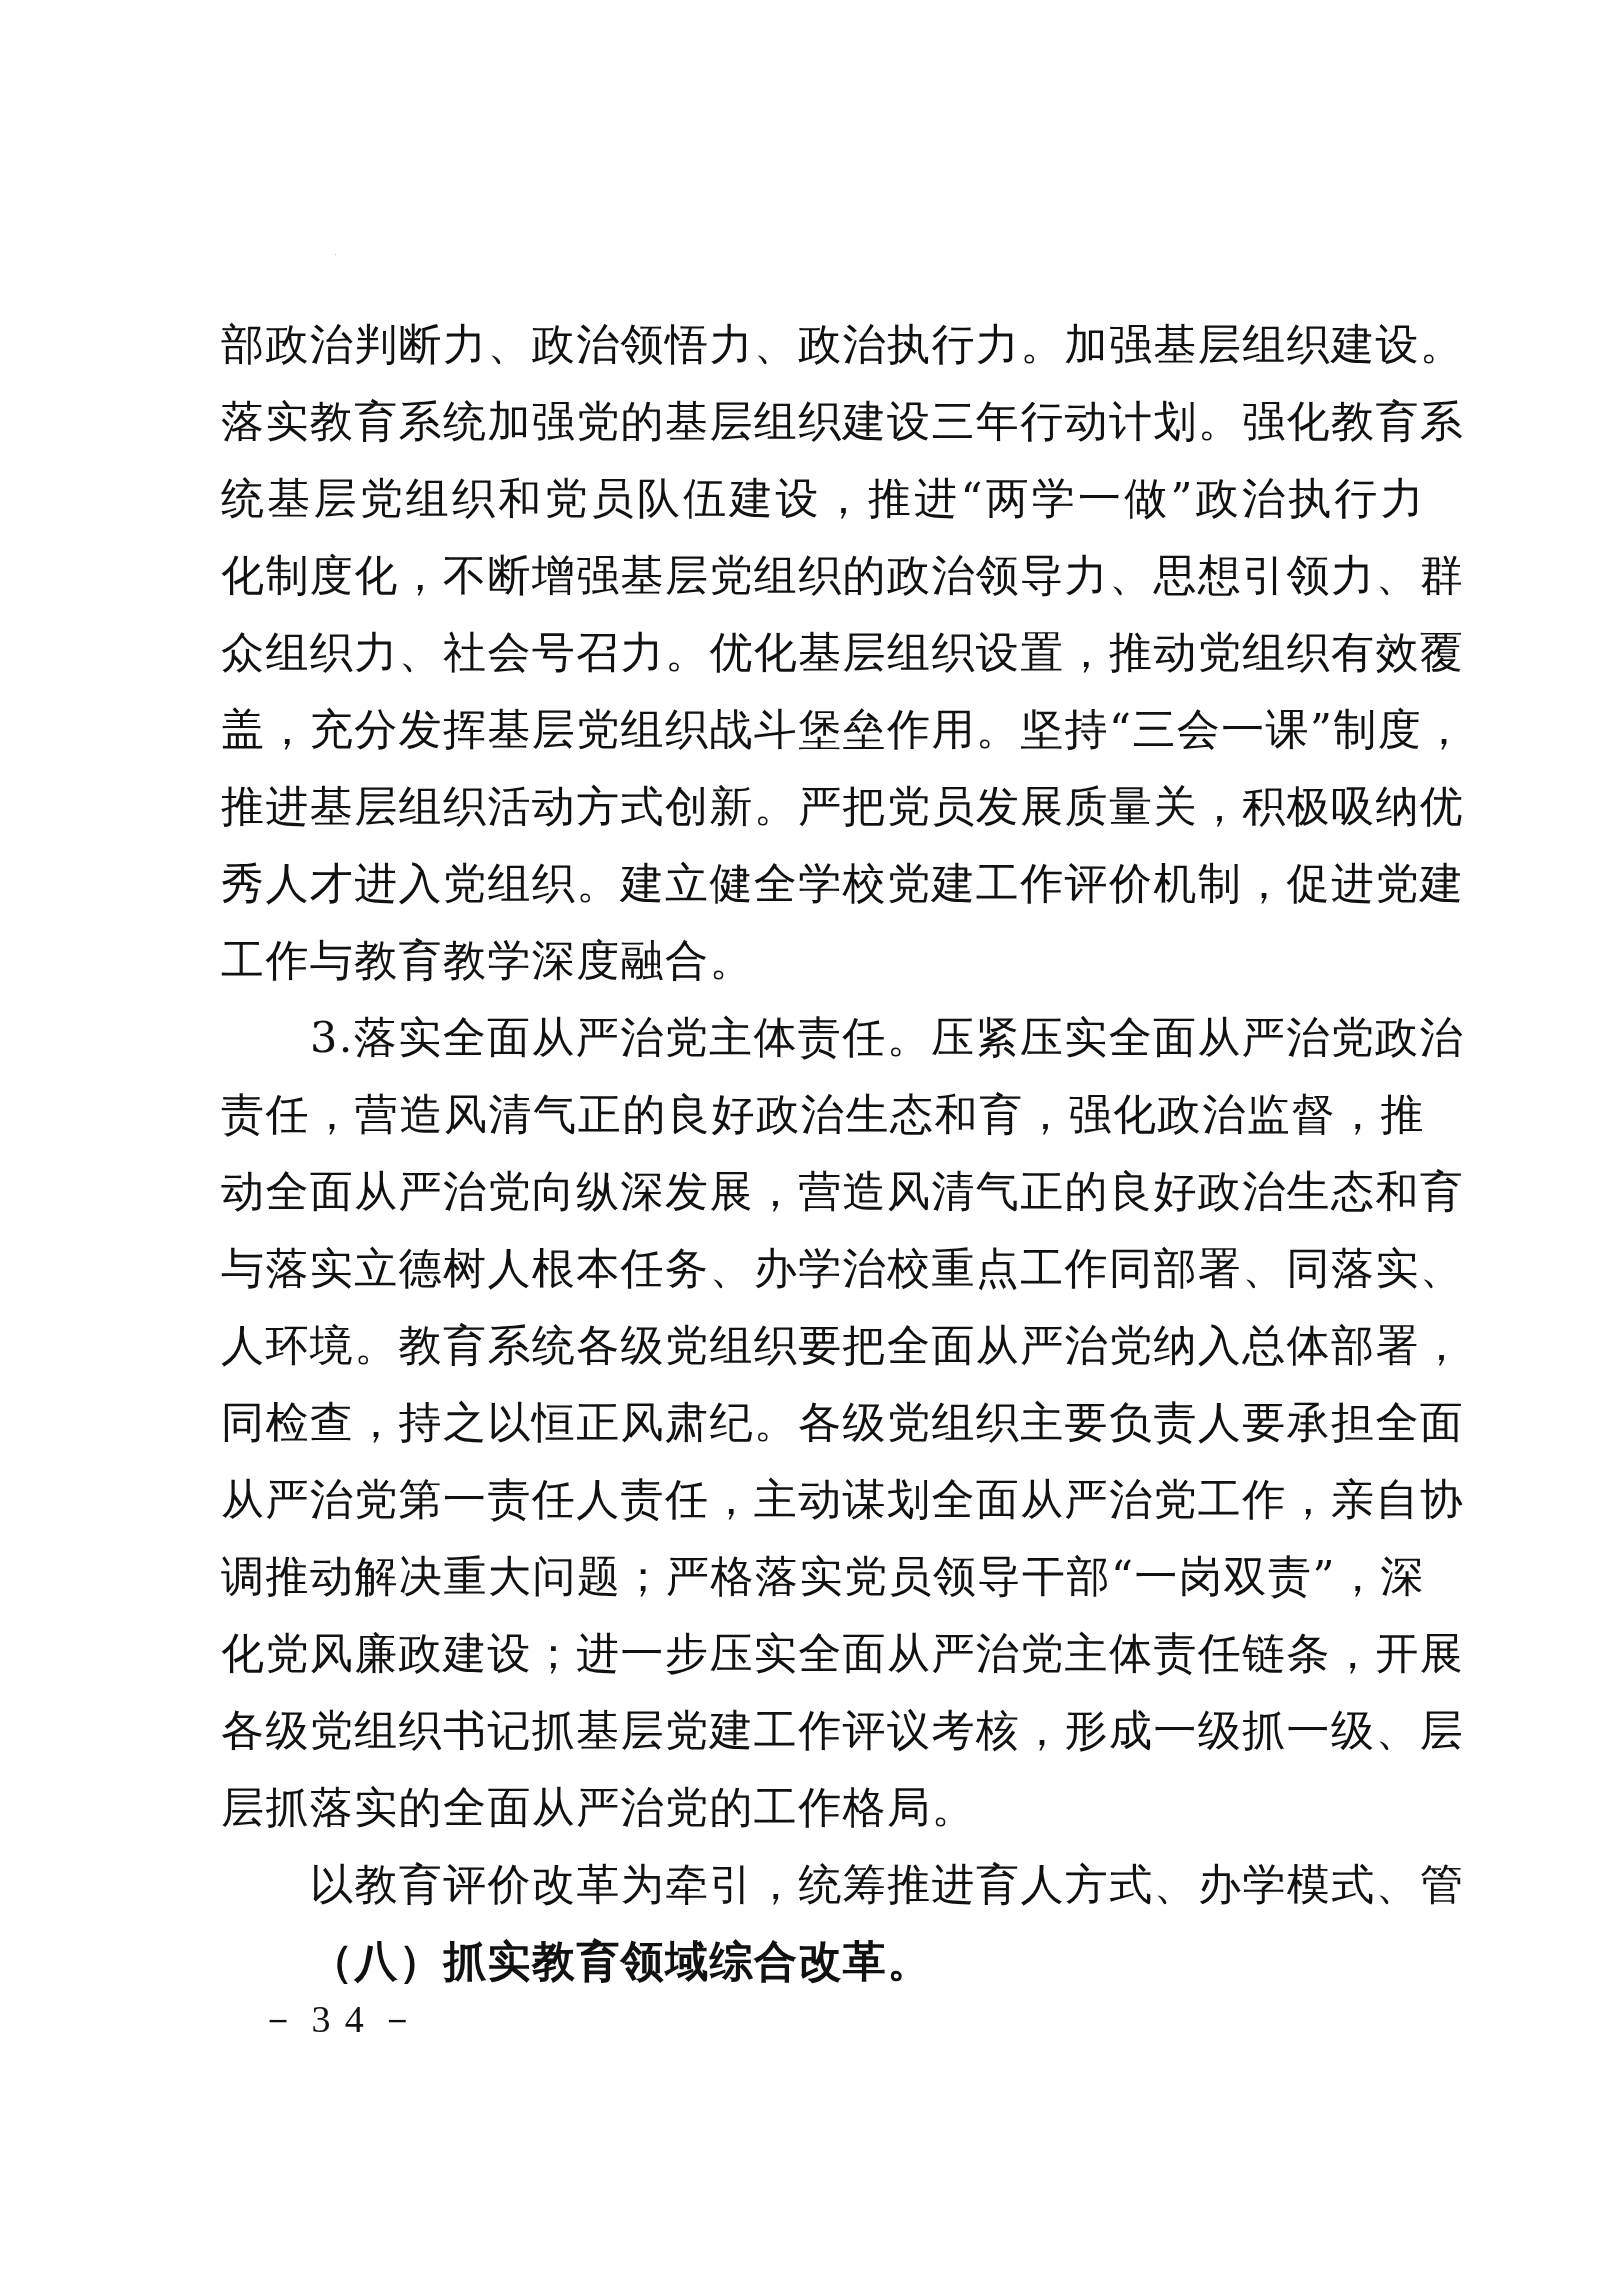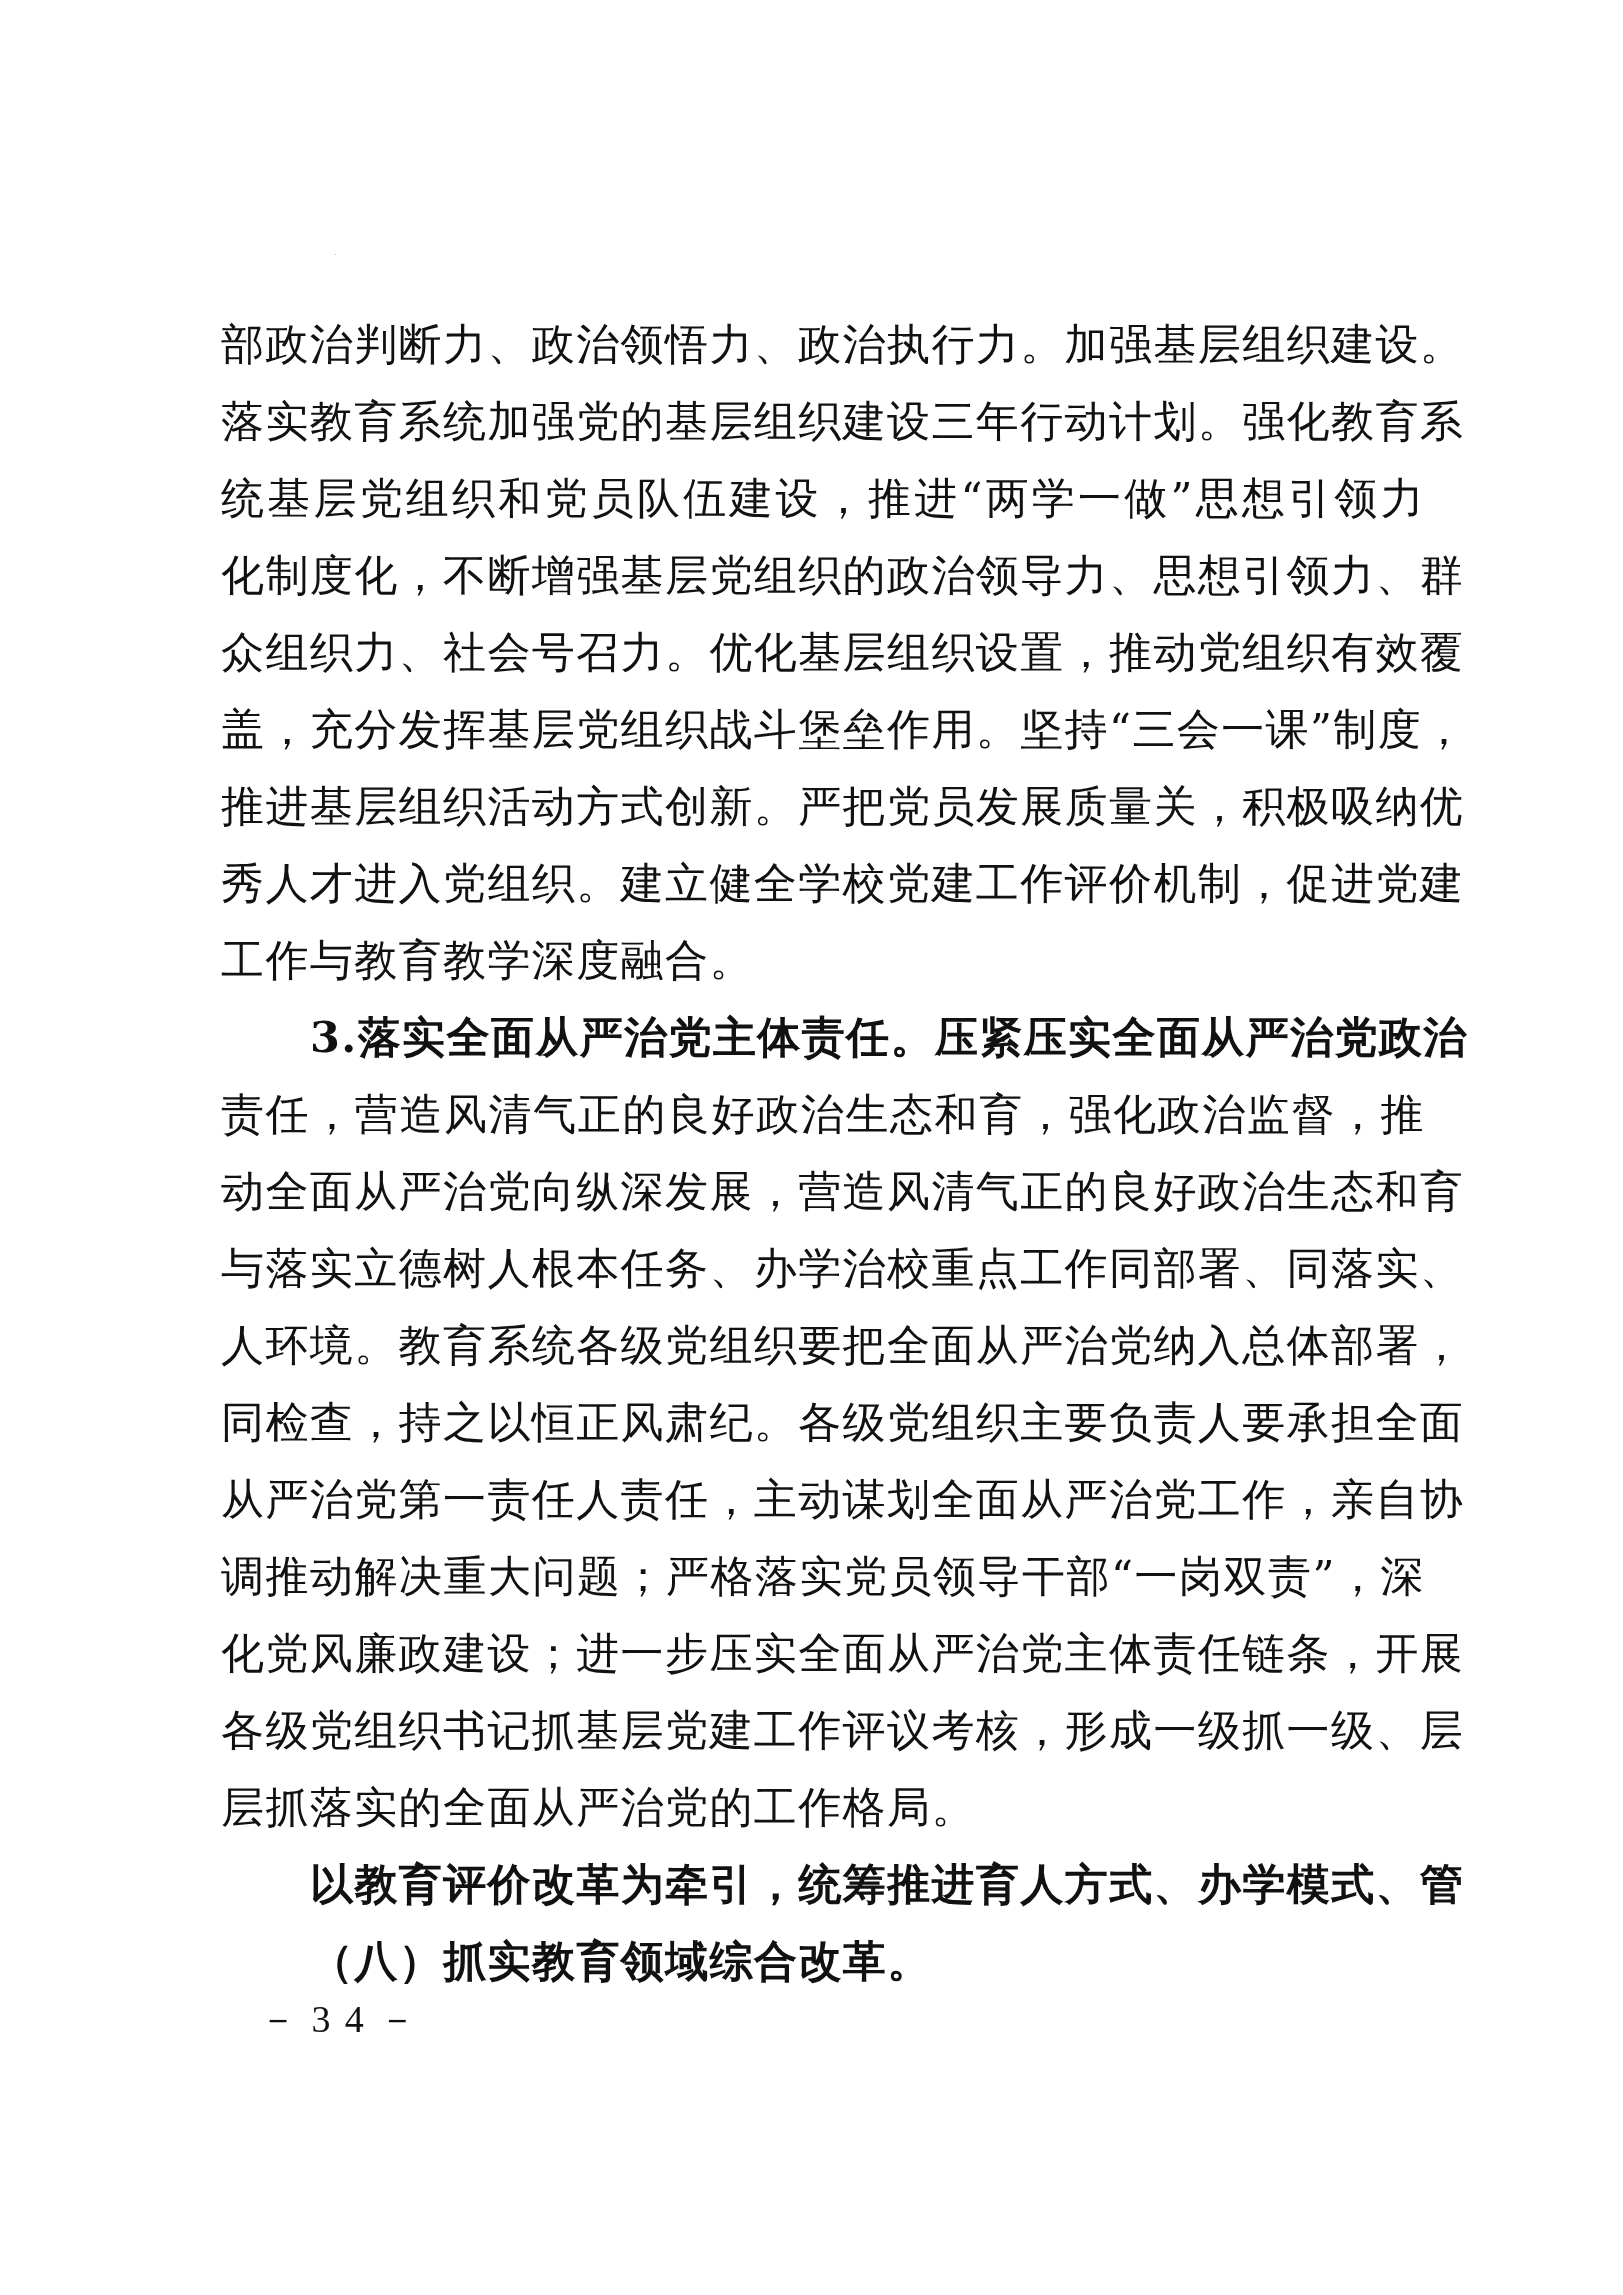--- a/index.html
+++ b/index.html
@@ -36,21 +36,20 @@
       white-space: nowrap;
       letter-spacing: 1.4px;
       text-align: justify;
       text-align-last: justify;
     }
     .line.last {
       text-align-last: left;
     }
     .line.indent {
       padding-left: 89px;
-      font-weight: bold;
     }
     .line.heading {
       font-weight: bold;
     }
     .page-number {
       position: absolute;
       left: 259px;
       top: 1994px;
       font-family: "Liberation Serif", "DejaVu Serif", serif;
       font-size: 38px;
@@ -70,21 +69,21 @@
 <body>
 
 <div class="page">
   <div class="scan-speck"></div>
 
   <div class="body-text">
 
     <div>
       <div class="line">部政治判断力、政治领悟力、政治执行力。加强基层组织建设。</div>
       <div class="line">落实教育系统加强党的基层组织建设三年行动计划。强化教育系</div>
-      <div class="line">统基层党组织和党员队伍建设，推进“两学一做”思想引领力</div>
+      <div class="line">统基层党组织和党员队伍建设，推进“两学一做”政治执行力</div>
       <div class="line">化制度化，不断增强基层党组织的政治领导力、思想引领力、群</div>
       <div class="line">众组织力、社会号召力。优化基层组织设置，推动党组织有效覆</div>
       <div class="line">盖，充分发挥基层党组织战斗堡垒作用。坚持“三会一课”制度，</div>
       <div class="line">推进基层组织活动方式创新。严把党员发展质量关，积极吸纳优</div>
       <div class="line">秀人才进入党组织。建立健全学校党建工作评价机制，促进党建</div>
       <div class="line last">工作与教育教学深度融合。</div>
     </div>
 
     <div>
       <div class="line indent">3.落实全面从严治党主体责任。压紧压实全面从严治党政治</div>

